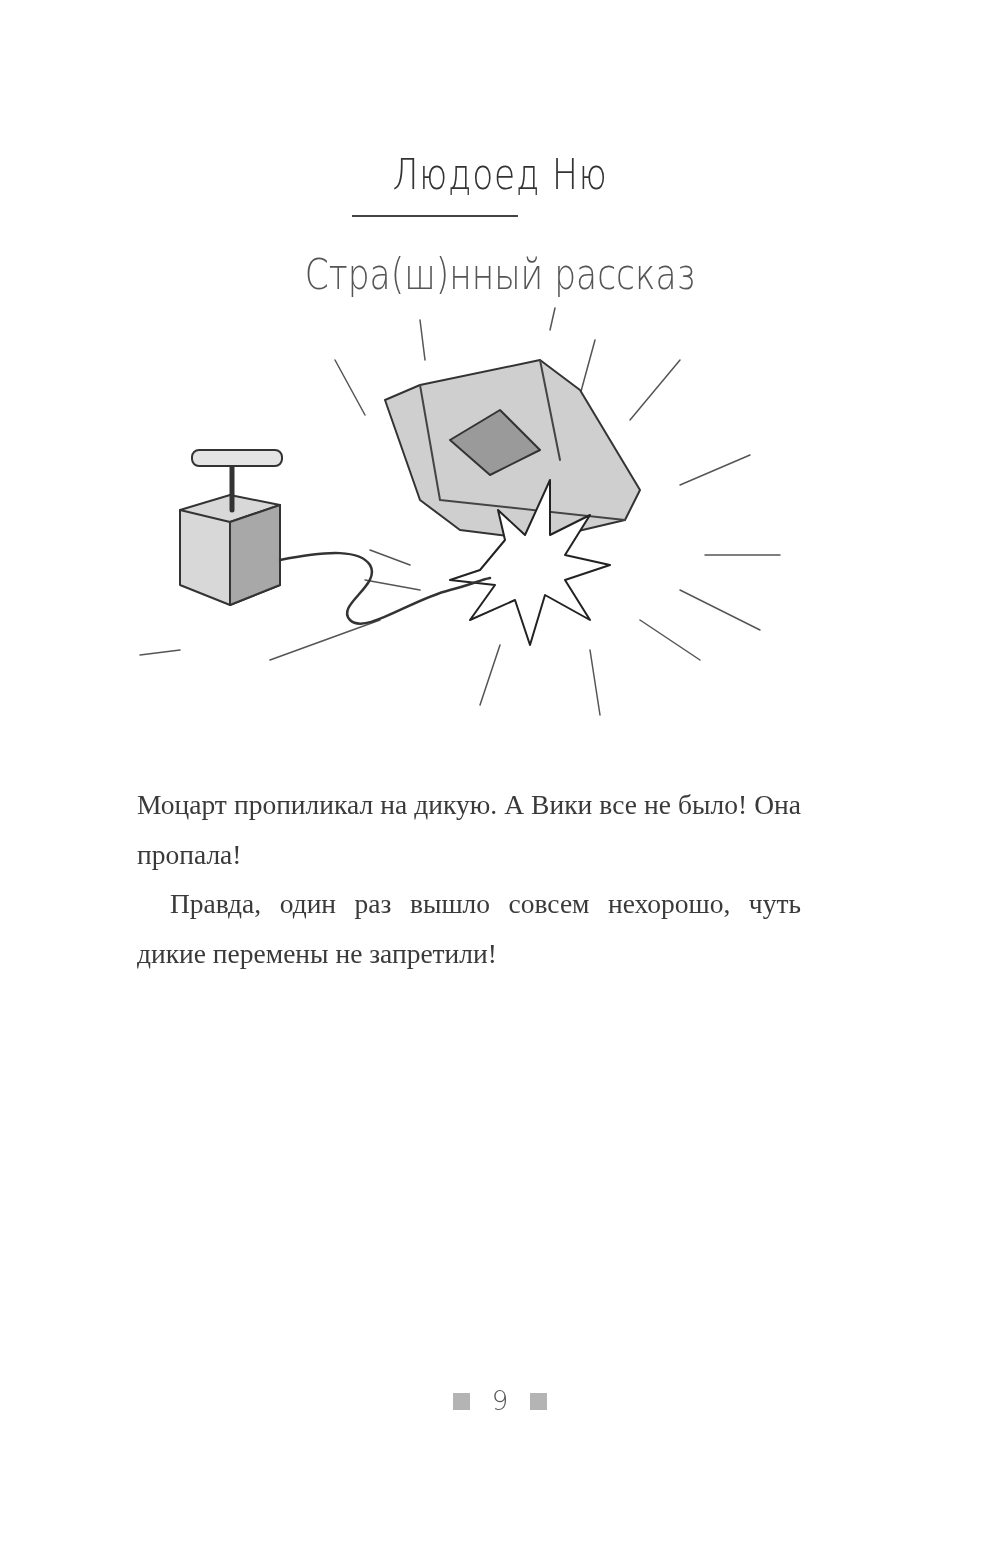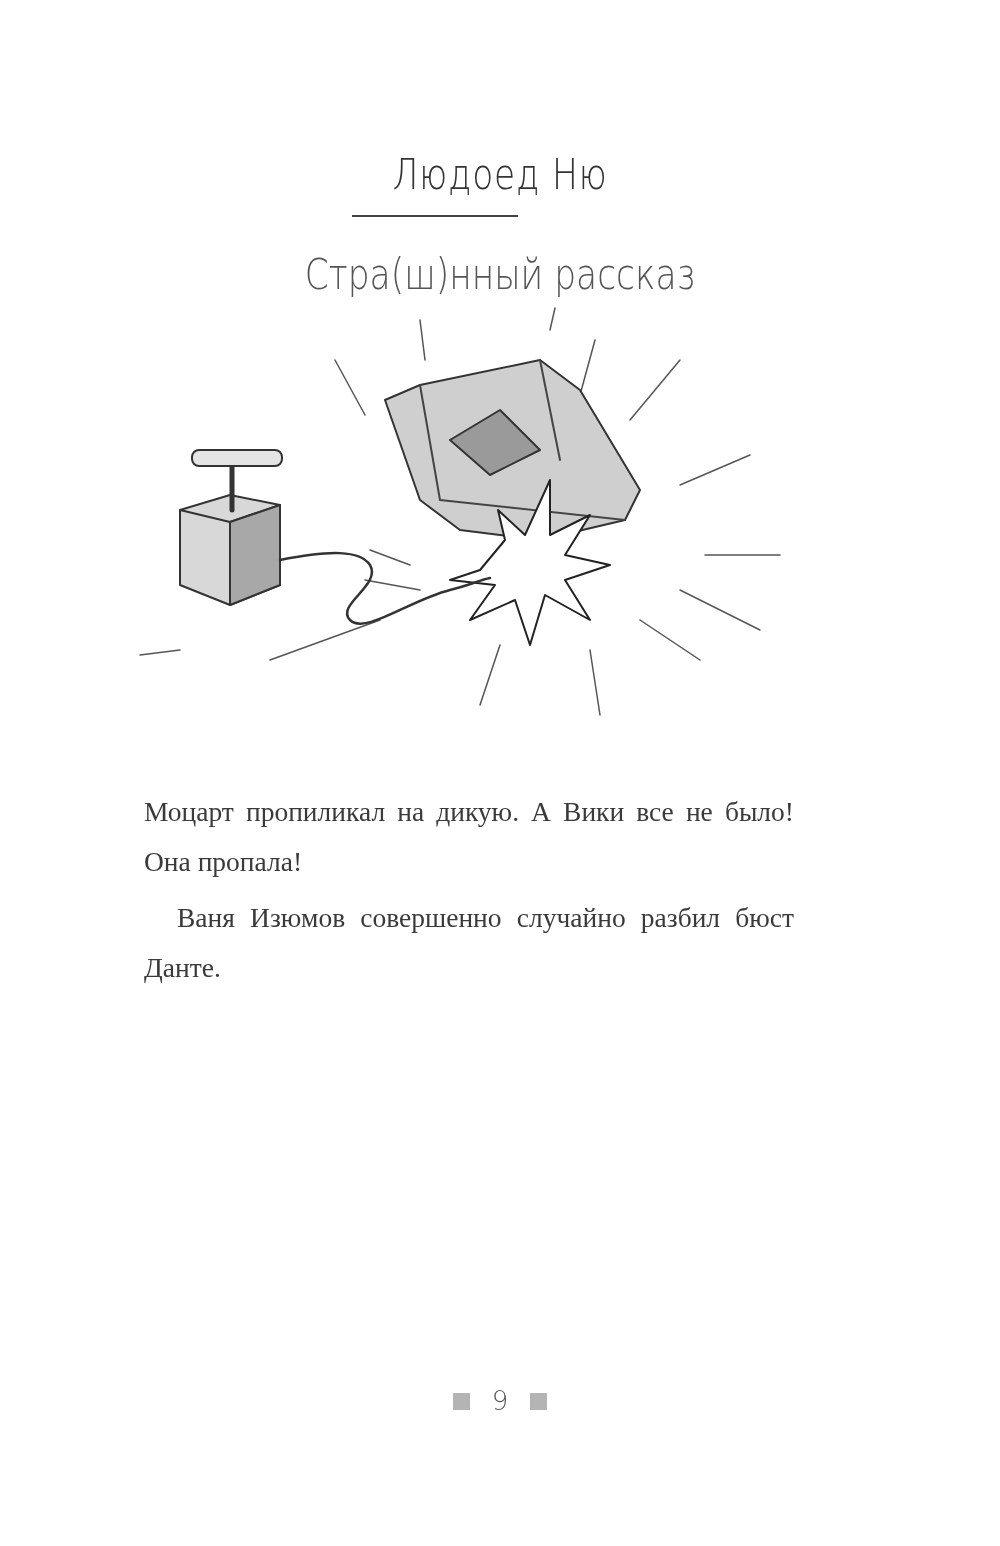--- a/index.html
+++ b/index.html
@@ -5,21 +5,21 @@
   html, body { margin:0; padding:0; }
   body { width:1000px; height:1546px; background:#ffffff; position:relative; overflow:hidden; color:#2b2b2b; }
   .title { position:absolute; left:0; width:1000px; top:150px; text-align:center;
     font-family:"DejaVu Sans", sans-serif; font-weight:200; font-size:42px; color:#333; letter-spacing:1px; transform:scaleX(0.82); }
   .rule { position:absolute; left:352px; top:215px; width:166px; height:2px; background:#444; }
   .subtitle { position:absolute; left:0; width:1000px; top:250px; text-align:center;
     font-family:"DejaVu Sans", sans-serif; font-weight:200; font-size:42px; color:#555; transform:scaleX(0.82); }
   .illus { position:absolute; left:120px; top:300px; width:700px; height:420px; }
   .text { position:absolute; left:137px; top:780px; width:664px;
     font-family:"Liberation Serif", serif; font-size:27.5px; line-height:49.5px; color:#3a3a3a; text-align:justify; }
-  .text p { margin:7px; text-indent:33px; }
+  .text p { margin:0; text-indent:33px; }
   .text p.noindent { text-indent:0; }
   .folio { position:absolute; top:1386px; left:0; width:1000px; display:flex; justify-content:center; align-items:center; gap:22px; }
   .sq { width:17px; height:17px; background:#b4b4b4; }
   .num { font-family:"DejaVu Sans", sans-serif; font-weight:200; font-size:26px; color:#555; }
 </style>
 </head>
 <body>
 
 <div class="title">Людоед Ню</div>
 <div class="rule"></div>
@@ -56,20 +56,20 @@
   <path d="M110 222 L160 205 L160 285 L110 305 Z" fill="#a8a8a8"></path>
 
   <line x1="112" y1="210" x2="112" y2="165" stroke-width="5"></line>
   <rect x="72" y="150" width="90" height="16" rx="7" fill="#e4e4e4" stroke="#333"></rect>
 
   <path d="M160 260 C 210 250, 240 250, 250 265 C 262 285, 215 305, 230 320 C 245 335, 290 300, 330 290 C 350 285, 360 280, 370 278" stroke="#333" stroke-width="2.5"></path>
 </svg>
 
 <div class="text">
   <p class="noindent">Моцарт пропиликал на дикую. А Вики все не было! Она пропала!</p>
-  <p>Ваня Изюмов совершенно случайно разбил бюст Данте.</p>
+  <p>Правда, один раз вышло совсем нехорошо, чуть дикие перемены не запретили!</p>
 </div>
 
 <div class="folio">
   <div class="sq"></div>
   <span class="num">9</span>
   <div class="sq"></div>
 </div>
 
 </body></html>

